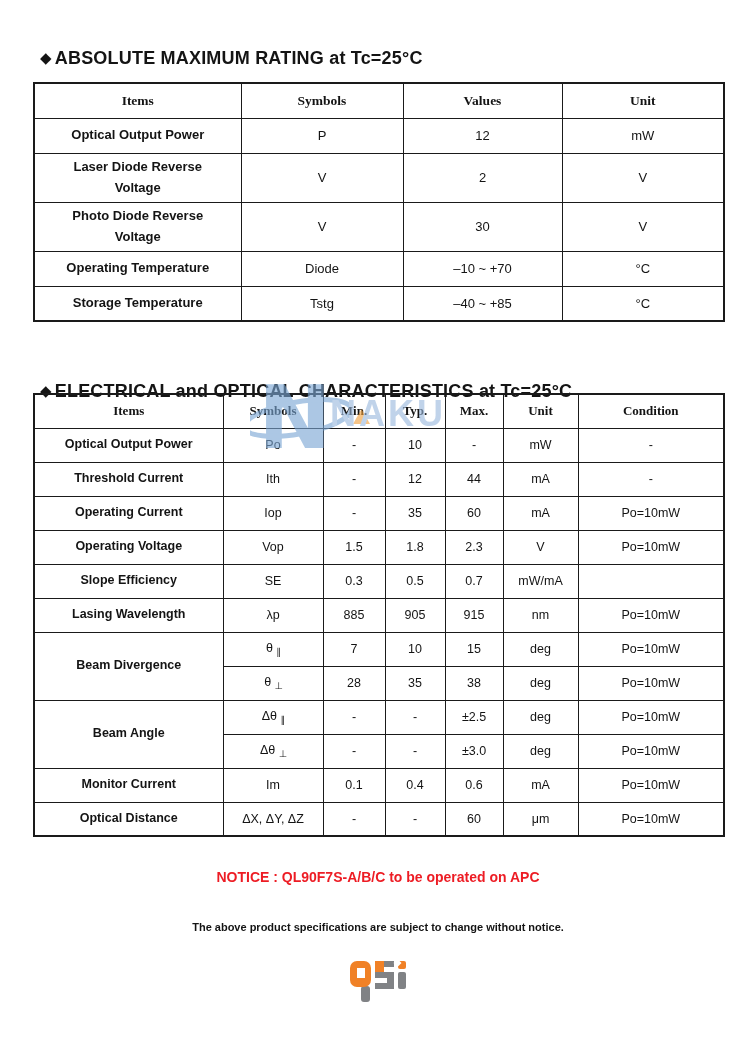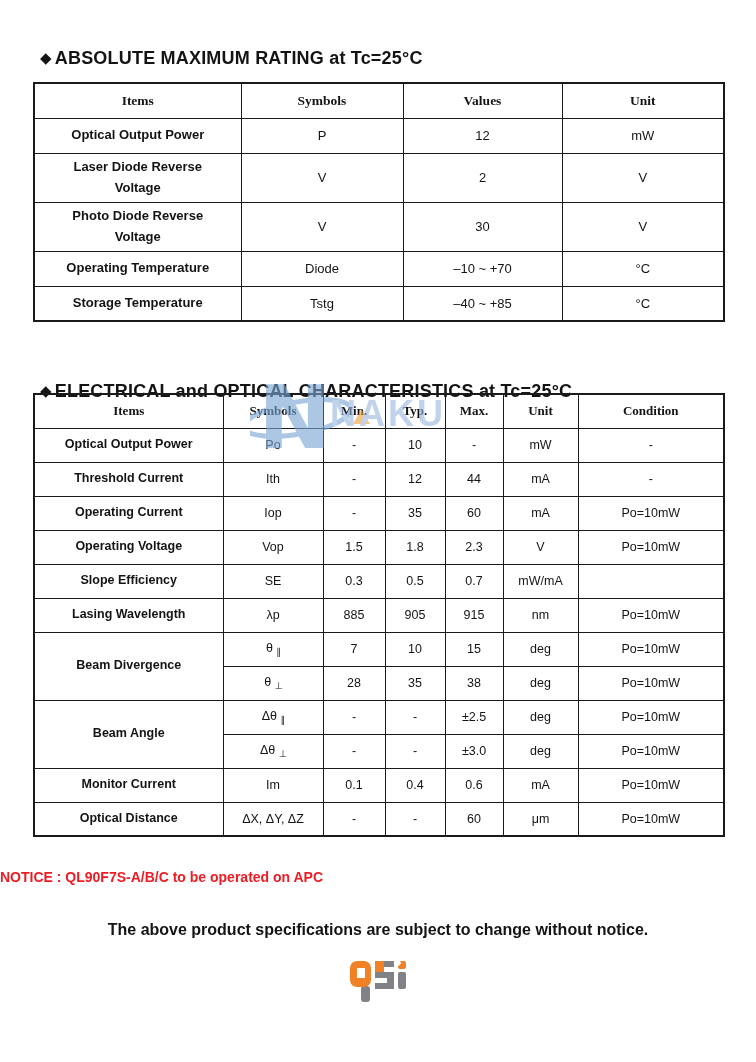--- a/index.html
+++ b/index.html
@@ -21,22 +21,22 @@
   #table2 td{font-size:12.5px;}
   td.item{font-weight:bold;white-space:pre-line;line-height:1.55;}
   #table1 tr{height:35px;}
   #table1 tr.tall{height:49px;padding-left:32px;}
   #table2 tr{height:34px;}
   .sub{font-size:9.5px;vertical-align:-3px;letter-spacing:-1px;}
   .unit-mu{font-size:12px;}
 
   .watermark{position:absolute;left:250px;top:378px;width:230px;height:80px;opacity:.62;pointer-events:none;z-index:5;}
 
-  .notice{position:absolute;left:0;top:869px;width:756px;text-align:left;font-size:14px;font-weight:bold;}
-  .footnote{position:absolute;left:0;top:921px;width:756px;text-align:center;font-size:16px;font-weight:bold;color:#141414;}
+  .notice{position:absolute;left:0;top:869px;width:756px;text-align:center;font-size:14px;font-weight:bold;}
+  .footnote{position:absolute;left:0;top:921px;width:756px;text-align:center;font-size:11px;font-weight:bold;color:#141414;}
   .logo-wrap{position:absolute;left:0;top:958px;width:756px;text-align:center;}
   .logo-wrap svg{display:inline-block;}
 </style>
 </head>
 <body>
 
 <div class="page">
 
   <h2 class="sec-title" id="title1"><span class="diamond">◆</span><span>ABSOLUTE MAXIMUM RATING at Tc=25°C</span></h2>
 

